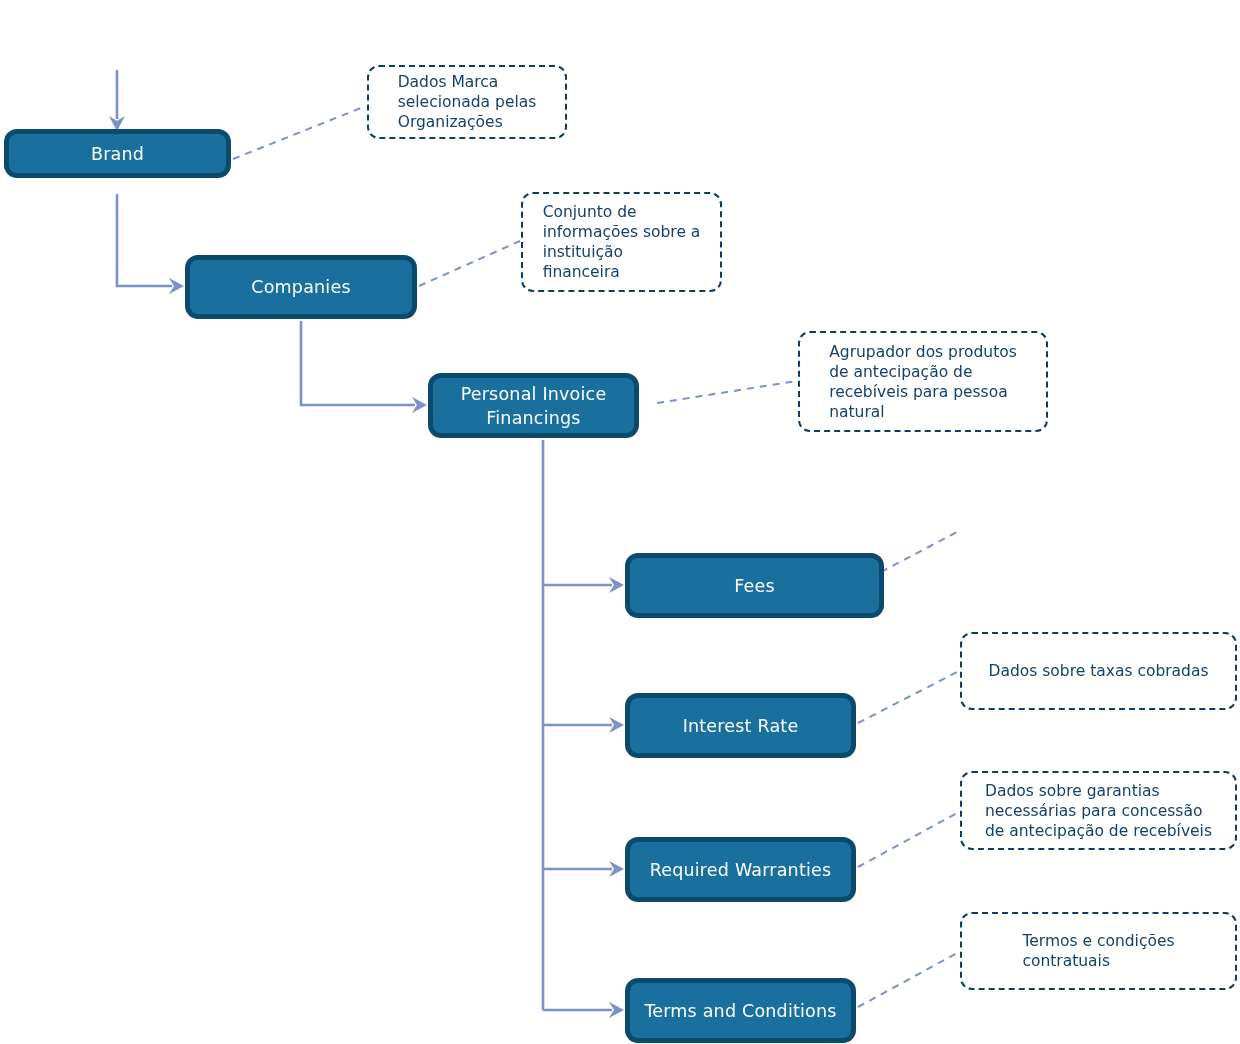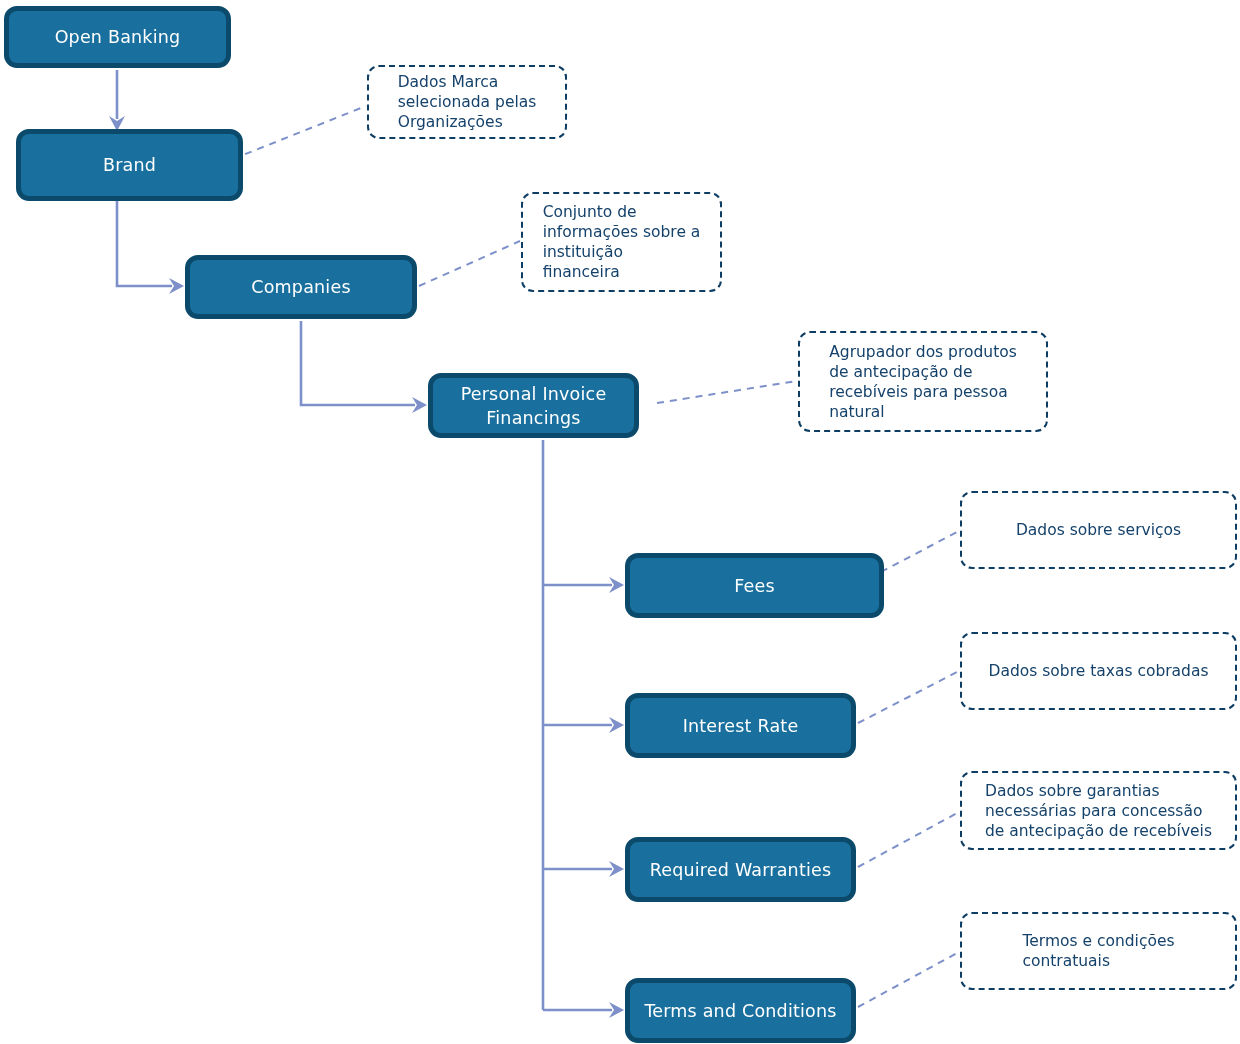--- a/index.html
+++ b/index.html
@@ -105,23 +105,22 @@
 
     <path class="connector dashed" d="M233,159 L366,106"></path>
     <path class="connector dashed" d="M419,286 L520,241"></path>
     <path class="connector dashed" d="M657,403 L797,381"></path>
     <path class="connector dashed" d="M858,584 L959,531"></path>
     <path class="connector dashed" d="M858,723 L959,671"></path>
     <path class="connector dashed" d="M858,867 L959,812"></path>
     <path class="connector dashed" d="M858,1007 L959,952"></path>
   </svg>
 
-  <div class="node" style="left:4px; top:6px; width:227px; height:62px;">Open Banking</div>
 
-  <div class="node" style="left:16px; top:129px; width:227px; height:72px;">Brand</div>
+  <div class="node" style="left:4px; top:129px; width:227px; height:49px;">Brand</div>
 
   <div class="node" style="left:185px; top:255px; width:232px; height:64px;">Companies</div>
 
   <div class="node" style="left:428px; top:373px; width:211px; height:65px;">Personal Invoice
 Financings</div>
 
   <div class="node" style="left:625px; top:553px; width:259px; height:65px;">Fees</div>
 
   <div class="node" style="left:625px; top:693px; width:231px; height:65px;">Interest Rate</div>
 
@@ -136,21 +135,20 @@
   <div class="annotation" style="left:521px; top:192px; width:201px; height:100px;">Conjunto de
 informações sobre a
 instituição
 financeira</div>
 
   <div class="annotation" style="left:798px; top:331px; width:250px; height:101px;">Agrupador dos produtos
 de antecipação de
 recebíveis para pessoa
 natural</div>
 
-  <div class="annotation" style="left:960px; top:491px; width:277px; height:78px;">Dados sobre serviços</div>
 
   <div class="annotation" style="left:960px; top:632px; width:277px; height:78px;">Dados sobre taxas cobradas</div>
 
   <div class="annotation" style="left:960px; top:771px; width:277px; height:79px;">Dados sobre garantias
 necessárias para concessão
 de antecipação de recebíveis</div>
 
   <div class="annotation" style="left:960px; top:912px; width:277px; height:78px;">Termos e condições
 contratuais</div>
 

